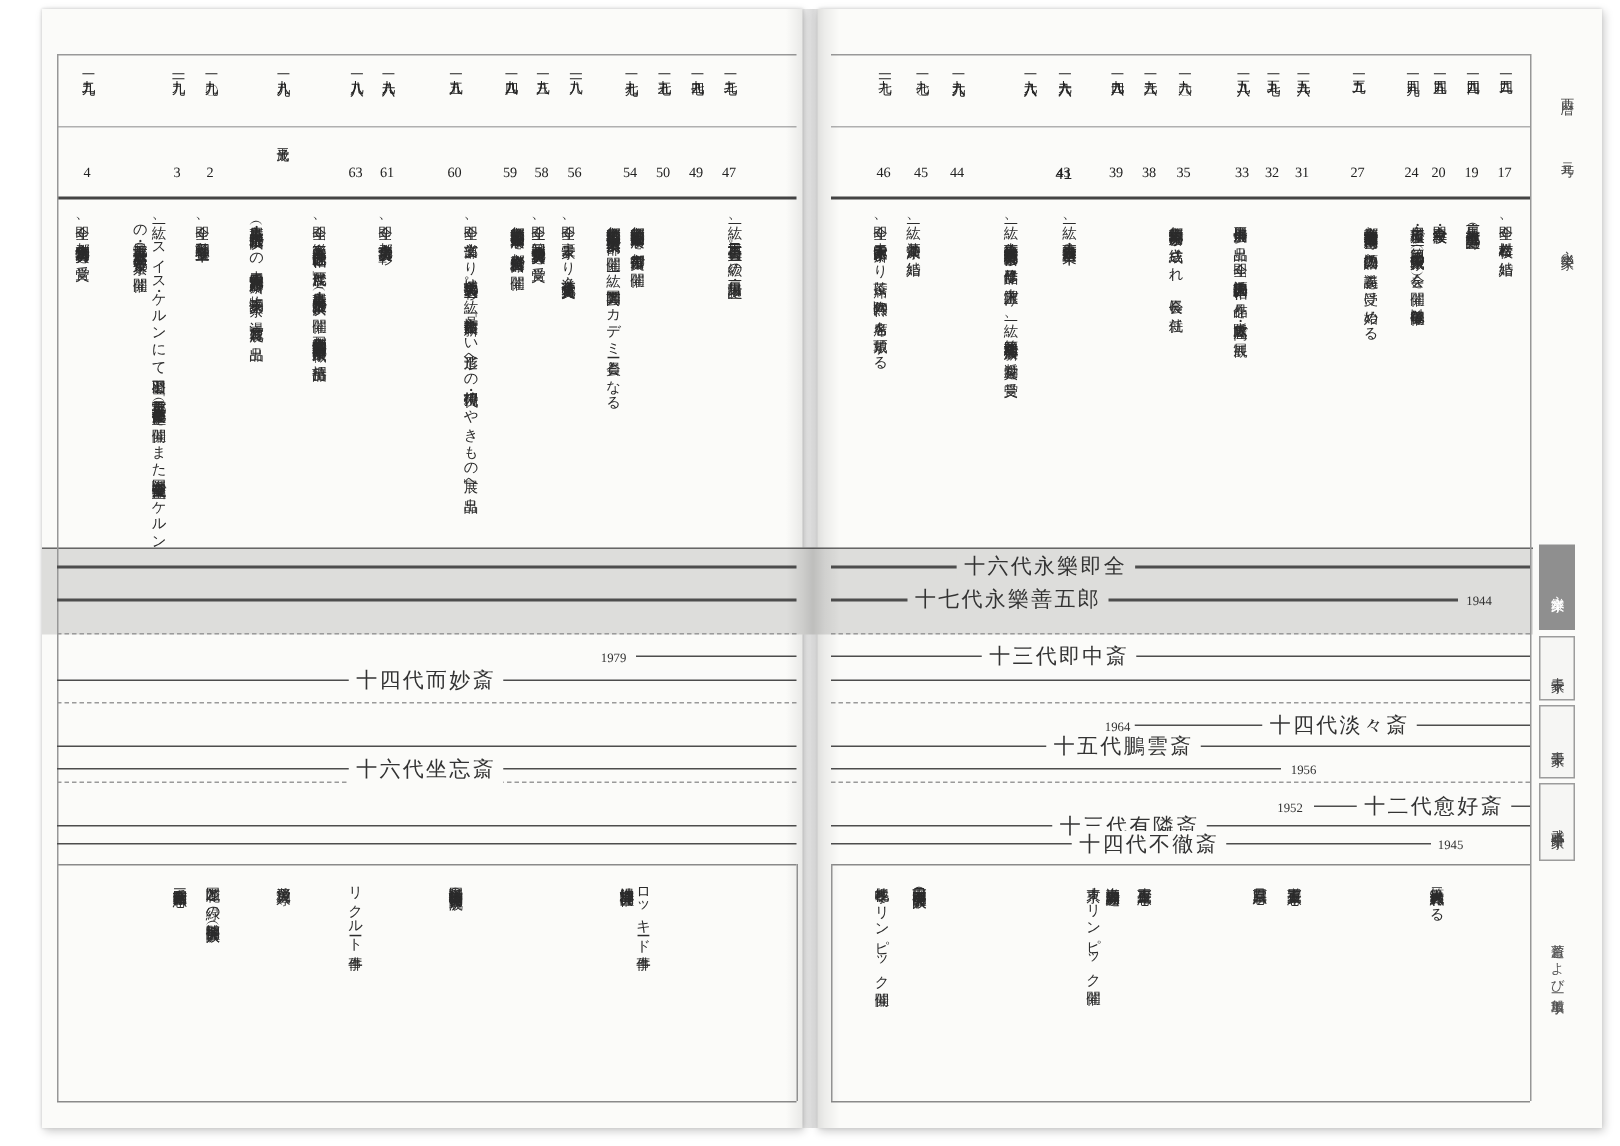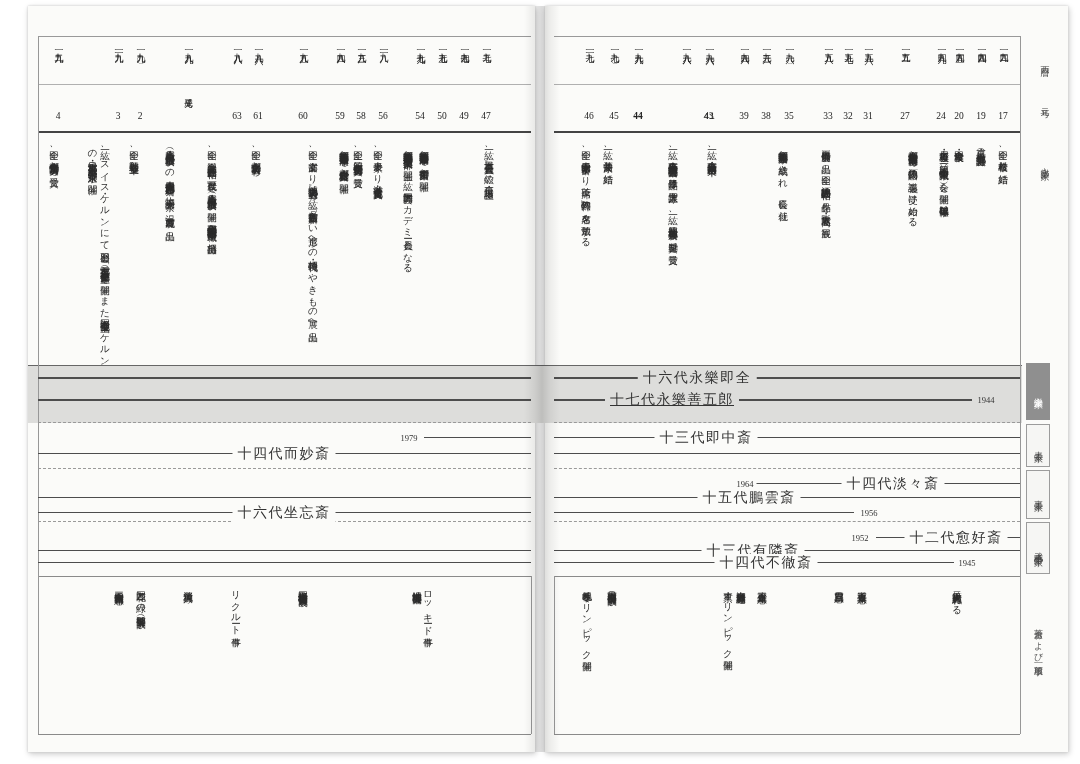--- a/index.html
+++ b/index.html
@@ -91,21 +91,21 @@
       <div class="era" style="left: 778px;">35</div>
       <div class="ycol" style="left: 760px;">一九六三</div>
       <div class="era" style="left: 755px;">38</div>
       <div class="ycol" style="left: 738px;">一九六四</div>
       <div class="era" style="left: 733px;">39</div>
       <div class="ycol" style="left: 703px;">一九六六</div>
       <div class="era" style="left: 698px; font-family: Liberation Mono, monospace;">41</div>
       <div class="ycol" style="left: 680px;">一九六八</div>
       <div class="era" style="left: 675px; margin-left: 23px;">43</div>
       <div class="ycol" style="left: 632px;">一九六九</div>
-      <div class="era" style="left: 627px; font-weight: bold;">44</div>
+      <div class="era" style="left: 627px;">44</div>
       <div class="ycol" style="left: 608px;">一九七〇</div>
       <div class="era" style="left: 603px;">45</div>
       <div class="ycol" style="left: 583px;">一九七一</div>
       <div class="era" style="left: 578px;">46</div>
       <div class="ycol" style="left: 480px;">一九七二</div>
       <div class="era" style="left: 475px;">47</div>
       <div class="ycol" style="left: 458px;">一九七四</div>
       <div class="era" style="left: 453px;">49</div>
       <div class="ycol" style="left: 436px;">一九七五</div>
       <div class="era" style="left: 431px;">50</div>
@@ -168,21 +168,21 @@
       <div class="vcol" style="top: 584px; right: 771px; max-height: 146px;">国際科学技術博覧会開催（筑波）</div>
       <div class="vcol" style="top: 584px; right: 838px; max-height: 146px;">リクルート事件</div>
       <div class="vcol" style="top: 584px; right: 886px; max-height: 146px;">消費税導入</div>
       <div class="vcol" style="top: 584px; right: 933px; max-height: 146px;">国際花と緑の博覧会開催（大阪）</div>
       <div class="vcol" style="top: 584px; right: 955px; max-height: 146px;">三千家合同利休四百年忌</div>
       <div class="lseg" style="left: 38px; top: 377px; width: 493px; height: 2.4px;"></div>
       <div class="lseg" style="left: 554px; top: 377px; width: 466px; height: 2.4px;"></div>
       <div class="llabel" style="left: 697px; top: 378px; background: rgb(221, 221, 219);">十六代永樂即全</div>
       <div class="lseg" style="left: 38px; top: 399px; width: 493px; height: 2.4px;"></div>
       <div class="lseg" style="left: 554px; top: 399px; width: 418px; height: 2.4px;"></div>
-      <div class="llabel" style="left: 672px; top: 400px; background: rgb(221, 221, 219); text-decoration: underline;">十七代永樂善五郎</div>
+      <div class="llabel" style="left: 672px; top: 400px; background: rgb(221, 221, 219);">十七代永樂善五郎</div>
       <div class="lmark" style="left: 986px; top: 400px; background: rgb(221, 221, 219);">1944</div>
       <div class="lseg" style="left: 424px; top: 437px; width: 107px; height: 1.4px;"></div>
       <div class="lseg" style="left: 554px; top: 437px; width: 466px; height: 1.4px;"></div>
       <div class="llabel" style="left: 706px; top: 438px; background: rgb(251, 251, 249);">十三代即中斎</div>
       <div class="lmark" style="left: 409px; top: 438px; background: rgb(251, 251, 249);">1979</div>
       <div class="lseg" style="left: 38px; top: 453px; width: 493px; height: 1.4px;"></div>
       <div class="lseg" style="left: 554px; top: 453px; width: 466px; height: 1.4px;"></div>
       <div class="llabel" style="left: 284px; top: 454px; background: rgb(251, 251, 249);">十四代而妙斎</div>
       <div class="lseg" style="left: 746px; top: 483px; width: 274px; height: 1.4px;"></div>
       <div class="llabel" style="left: 893px; top: 484px; background: rgb(251, 251, 249);">十四代淡々斎</div>

